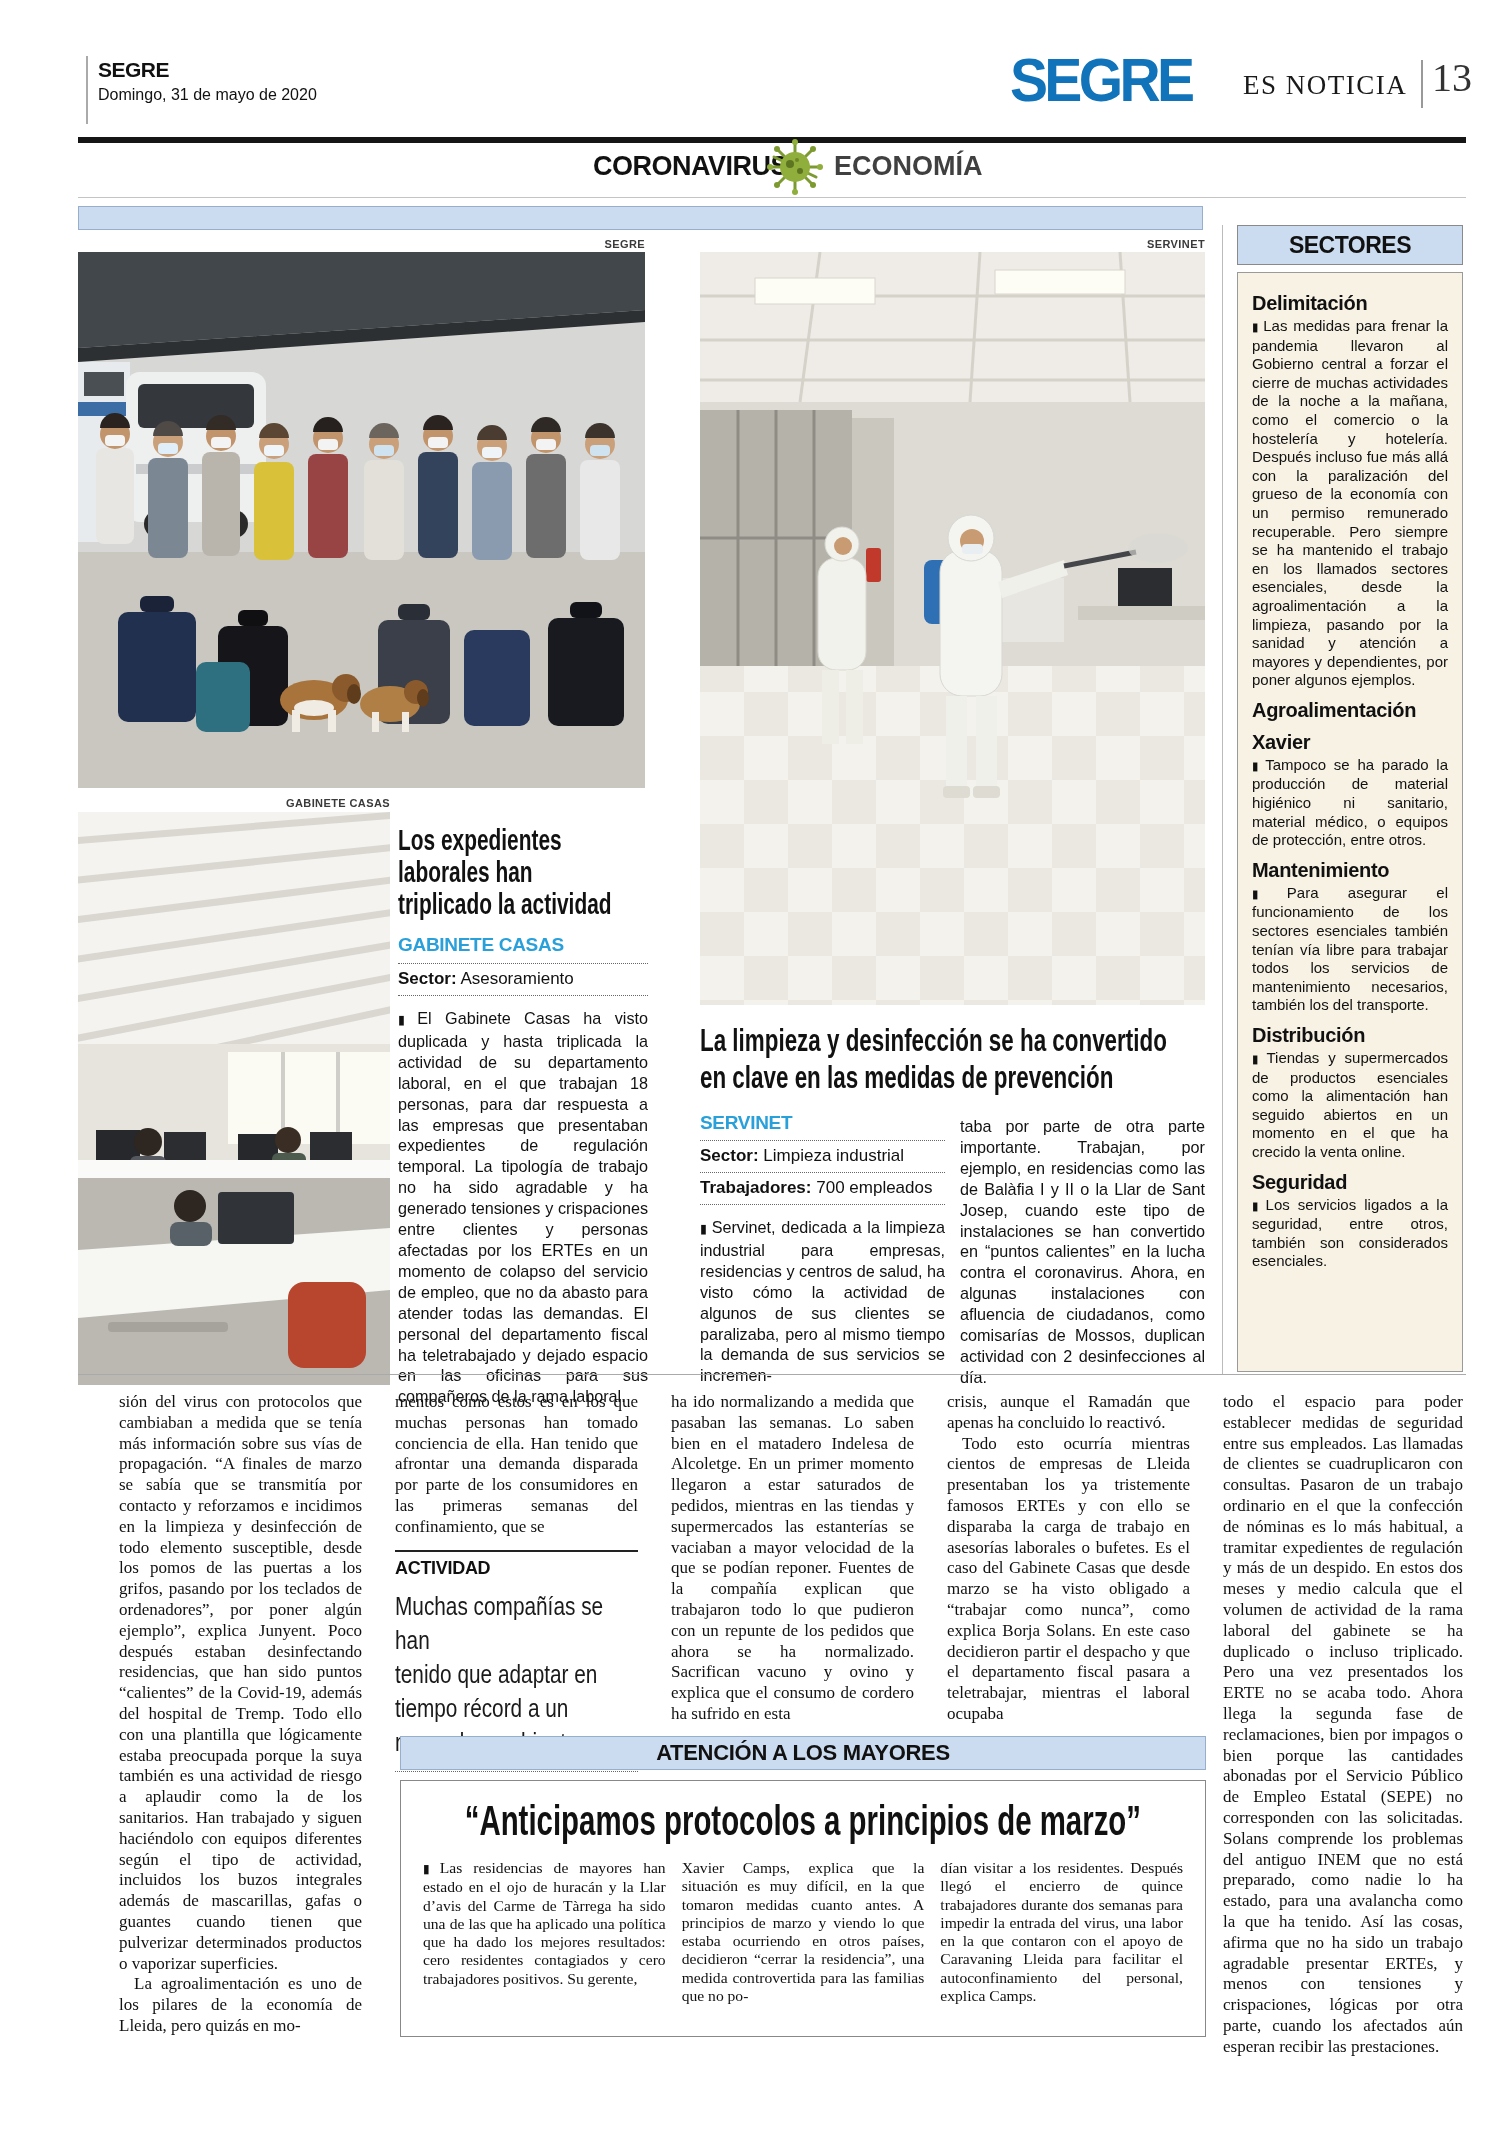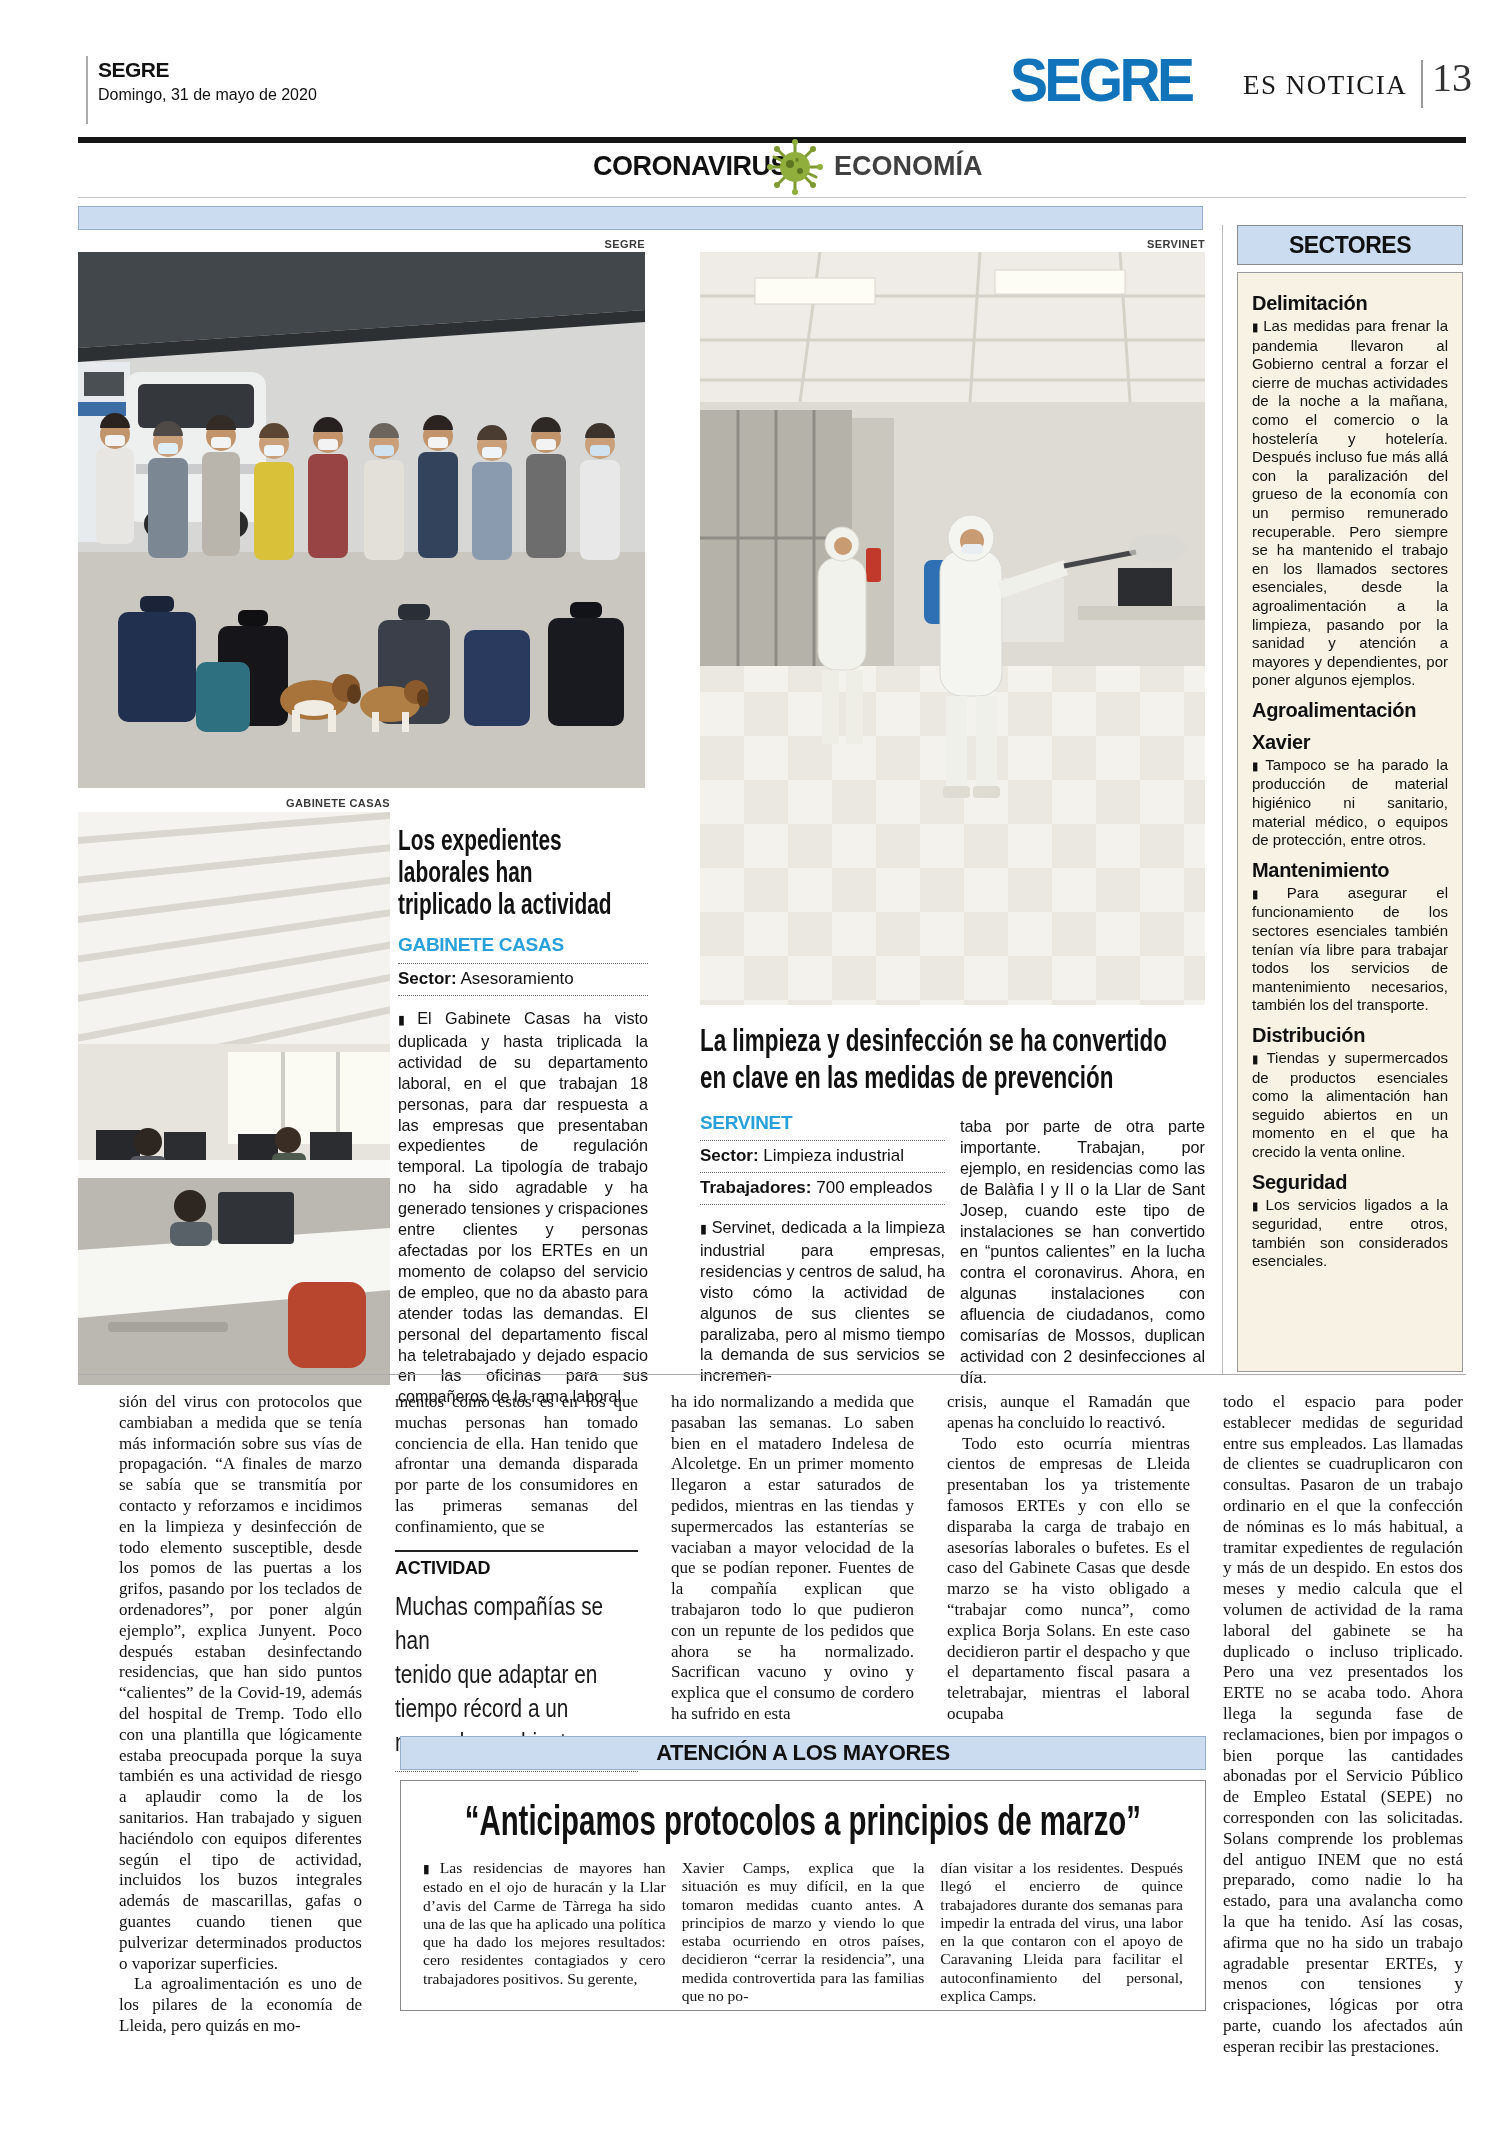--- a/index.html
+++ b/index.html
@@ -356,21 +356,21 @@
 <p class="abs serif serifbody jst" style="left:671px;top:1392px;width:243px;">ha ido normalizando a medida que pasaban las semanas. Lo saben bien en el matadero Indelesa de Alcoletge. En un primer momento llegaron a estar saturados de pedidos, mientras en las tiendas y supermercados las estanterías se vaciaban a mayor velocidad de la que se podían reponer. Fuentes de la compañía explican que trabajaron todo lo que pudieron con un repunte de los pedidos que ahora se ha normalizado. Sacrifican vacuno y ovino y explica que el consumo de cordero ha sufrido en esta</p>
 
 <div class="abs serif serifbody" style="left:947px;top:1392px;width:243px;">
   <p class="jst">crisis, aunque el Ramadán que apenas ha concluido lo reactivó.</p>
   <p class="jst indent">Todo esto ocurría mientras cientos de empresas de Lleida presentaban los ya tristemente famosos ERTEs y con ello se disparaba la carga de trabajo en asesorías laborales o bufetes. Es el caso del Gabinete Casas que desde marzo se ha visto obligado a “trabajar como nunca”, como explica Borja Solans. En este caso decidieron partir el despacho y que el departamento fiscal pasara a teletrabajar, mientras el laboral ocupaba</p>
 </div>
 
 <p class="abs serif serifbody jst" style="left:1223px;top:1392px;width:240px;">todo el espacio para poder establecer medidas de seguridad entre sus empleados. Las llamadas de clientes se cuadruplicaron con consultas. Pasaron de un trabajo ordinario en el que la confección de nóminas es lo más habitual, a tramitar expedientes de regulación y más de un despido. En estos dos meses y medio calcula que el volumen de actividad de la rama laboral del gabinete se ha duplicado o incluso triplicado. Pero una vez presentados los ERTE no se acaba todo. Ahora llega la segunda fase de reclamaciones, bien por impagos o bien porque las cantidades abonadas por el Servicio Público de Empleo Estatal (SEPE) no corresponden con las solicitadas. Solans comprende los problemas del antiguo INEM que no está preparado, como nadie lo ha estado, para una avalancha como la que ha tenido. Así las cosas, afirma que no ha sido un trabajo agradable presentar ERTEs, y menos con tensiones y crispaciones, lógicas por otra parte, cuando los afectados aún esperan recibir las prestaciones.</p>
 
 <div class="abs" style="left:400px;top:1736px;width:806px;height:34px;background:#cbdcf0;border:1px solid #98aecd;box-sizing:border-box;text-align:center;font-size:22px;font-weight:bold;line-height:32px;letter-spacing:-.3px;">ATENCIÓN A LOS MAYORES</div>
-<div class="abs" style="left:400px;top:1780px;width:806px;height:231px;border:1px solid #888;box-sizing:border-box;background:#fff;overflow:hidden;">
+<div class="abs" style="left:400px;top:1780px;width:806px;height:257px;border:1px solid #888;box-sizing:border-box;background:#fff;overflow:hidden;">
   <h3 style="margin-top:16px;font-size:42px;line-height:48px;text-align:center;overflow:visible;">
     <span style="display:block;width:143%;margin-left:-21.5%;transform:scaleX(.70);transform-origin:50% 50%;">“Anticipamos protocolos a principios de marzo”</span>
   </h3>
   <div style="display:flex;gap:16px;padding:14px 22px 0;">
     <p class="serif jst bul" style="flex:1;font-size:15.6px;line-height:18.3px;">Las residencias de mayores han estado en el ojo de huracán y la Llar d’avis del Carme de Tàrrega ha sido una de las que ha aplicado una política que ha dado los mejores resultados: cero residentes contagiados y cero trabajadores positivos. Su gerente,</p>
     <p class="serif jst" style="flex:1;font-size:15.6px;line-height:18.3px;">Xavier Camps, explica que la situación es muy difícil, en la que tomaron medidas cuanto antes. A principios de marzo y viendo lo que estaba ocurriendo en otros países, decidieron “cerrar la residencia”, una medida controvertida para las familias que no po-</p>
     <p class="serif jst" style="flex:1;font-size:15.6px;line-height:18.3px;">dían visitar a los residentes. Después llegó el encierro de quince trabajadores durante dos semanas para impedir la entrada del virus, una labor en la que contaron con el apoyo de Caravaning Lleida para facilitar el autoconfinamiento del personal, explica Camps.</p>
   </div>
 </div>
 

